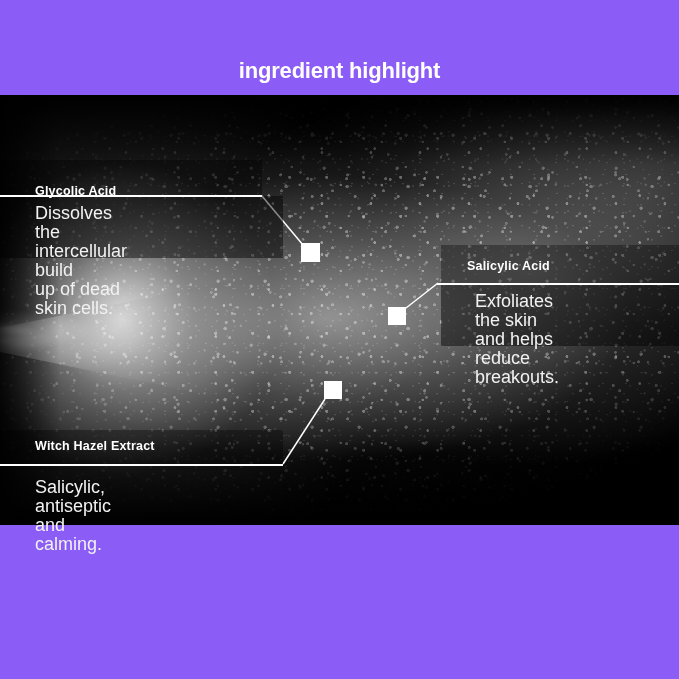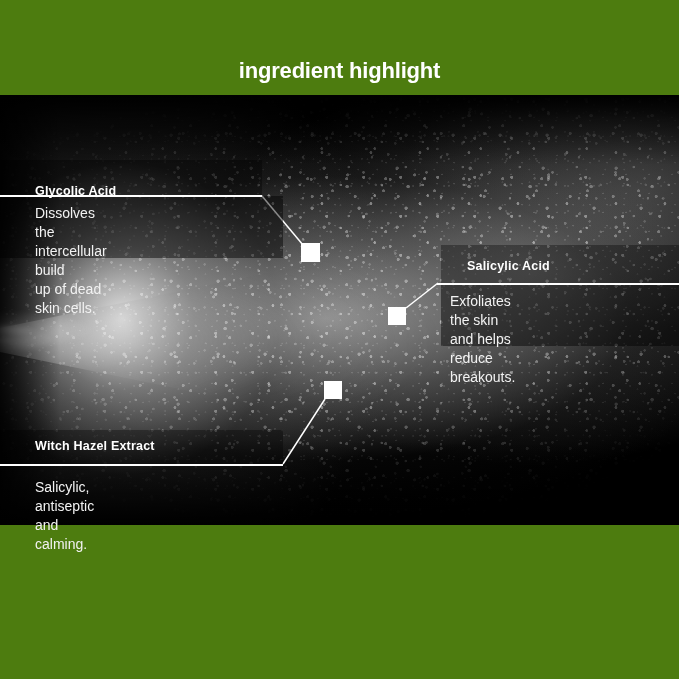--- a/index.html
+++ b/index.html
@@ -5,21 +5,21 @@
 <style>
   html, body {
     margin: 0;
     padding: 0;
     background: #000;
   }
   #stage {
     position: relative;
     width: 679px;
     height: 679px;
-    background: #4d7c0f;
+    background: #8b5cf6;
     overflow: hidden;
     font-family: "Liberation Sans", sans-serif;
     -webkit-font-smoothing: antialiased;
   }
 
   
   .photo {
     position: absolute;
     left: 0;
     top: 95px;
@@ -145,21 +145,21 @@
     position: absolute;
     color: #ffffff;
     font-size: 12.5px;
     font-weight: bold;
     letter-spacing: .2px;
     white-space: nowrap;
   }
   .label-desc {
     position: absolute;
     color: #f2f2f2;
-    font-size: 14px;
+    font-size: 18px;
     font-weight: normal;
     line-height: 19px;
     white-space: pre-line;
   }
   .marker {
     position: absolute;
     background: #ffffff;
     width: 19px;
     height: 19px;
   }
@@ -217,21 +217,21 @@
     <div class="label-desc" style="left:35px;top:204px;">Dissolves the intercellular build
 up of dead skin cells.</div>
     <div class="marker" style="left:301px;top:243px;"></div>
   </div>
 
   <div class="panel">
     <div class="panel-title-band" style="left:441px;top:245px;width:238px;height:38px;"></div>
     <div class="panel-body-band" style="left:441px;top:284px;width:238px;height:62px;"></div>
     <div class="rule" style="left:437px;top:283px;width:242px;"></div>
     <div class="label-title" style="left:467px;top:259px;">Salicylic Acid</div>
-    <div class="label-desc" style="left:450px;top:292px;">Exfoliates the skin and helps
+    <div class="label-desc" style="left:475px;top:292px;">Exfoliates the skin and helps
 reduce breakouts.</div>
     <div class="marker" style="left:388px;top:307px;width:18px;height:18px;"></div>
   </div>
 
   <div class="panel">
     <div class="panel-title-band" style="left:0;top:430px;width:283px;height:34px;"></div>
     <div class="rule" style="left:0;top:464px;width:283px;"></div>
     <div class="label-title" style="left:35px;top:439px;">Witch Hazel Extract</div>
     <div class="label-desc" style="left:35px;top:478px;">Salicylic, antiseptic and
 calming.</div>

